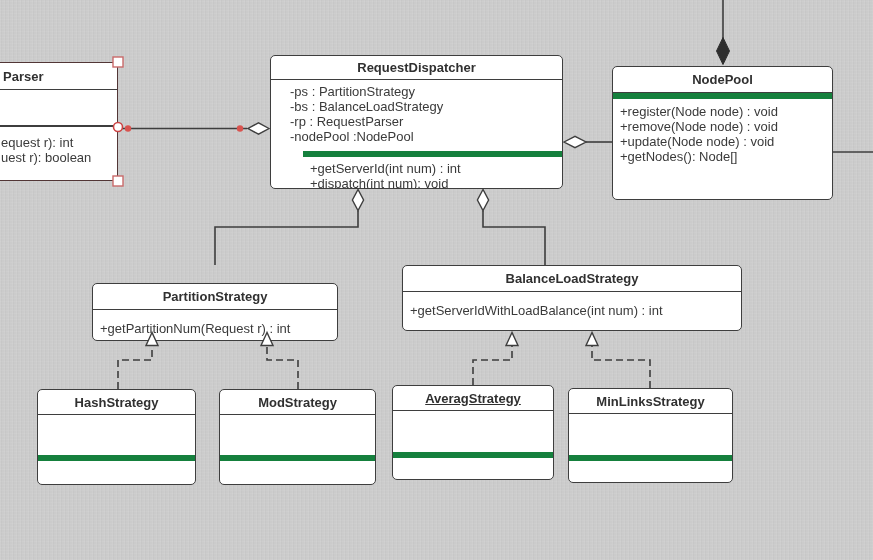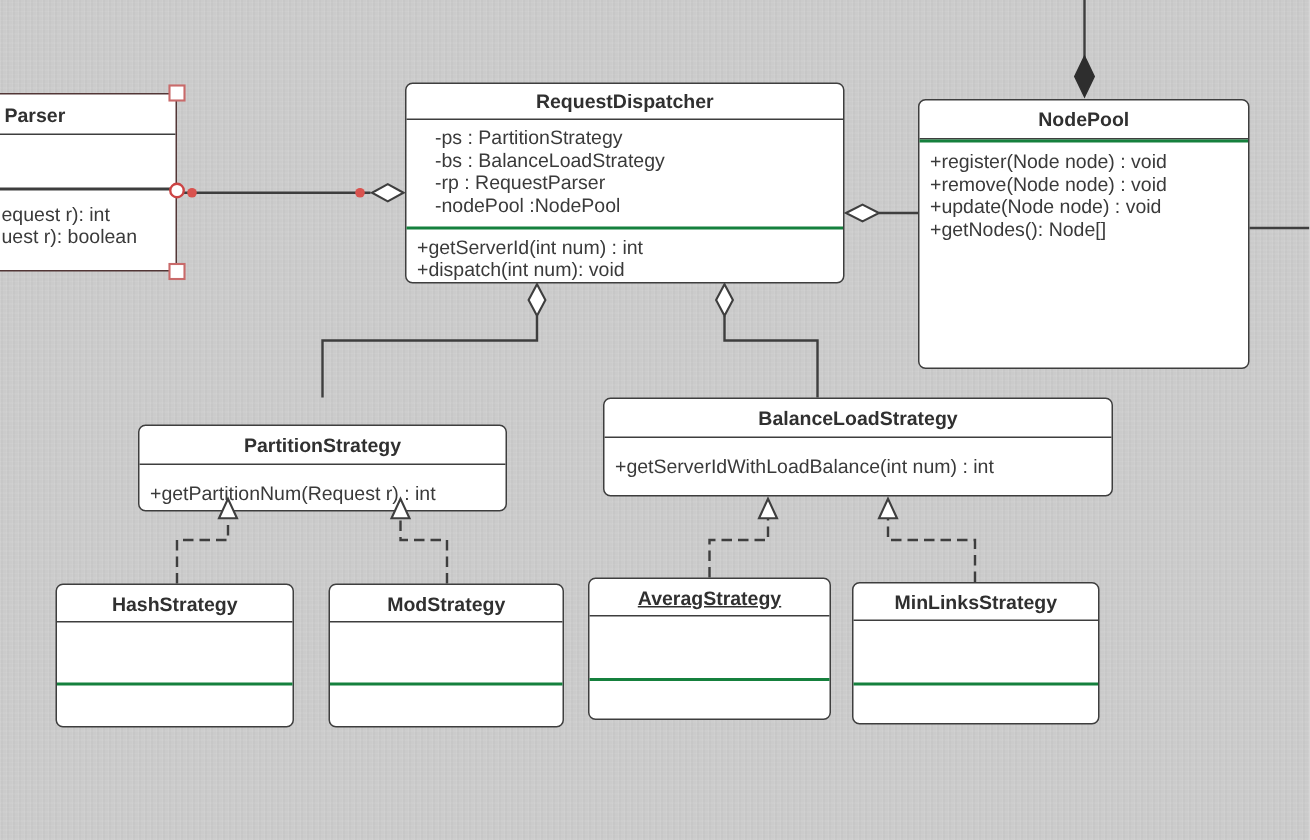--- a/index.html
+++ b/index.html
@@ -16,21 +16,21 @@
     border:1.5px solid #3e3e3e; border-radius:5px; z-index:1;
     color:#3a3a3a; font-size:13px;
   }
   .uml-class.selected{ border-color:#523636; }
   .uml-title{
     box-sizing:border-box; font-weight:700; text-align:center; color:#303030;
     border-bottom:1px solid #3e3e3e; display:flex; align-items:center; justify-content:center;
   }
   .uml-title.left{ justify-content:flex-start; }
   .uml-section{ box-sizing:border-box; overflow:hidden; }
-  .uml-section.topline{ border-top:2px solid #15803d; }
+  .uml-section.topline{ border-top:6px solid #15803d; }
   .uml-section.thickline{ border-top:2px solid #3e3e3e; }
   .uml-line{ line-height:15px; padding-left:7px; white-space:nowrap; }
   .wires{ position:absolute; left:0; top:0; z-index:2; }
   .wire{ stroke:#3e3e3e; stroke-width:1.6; fill:none; }
   .wire.dashed{ stroke-dasharray:7 4; }
   .diamond-hollow{ stroke:#3e3e3e; stroke-width:1.4; fill:#ffffff; }
   .diamond-filled{ stroke:#2e2e2e; stroke-width:1; fill:#2e2e2e; }
   .tri-hollow{ stroke:#3e3e3e; stroke-width:1.4; fill:#ffffff; }
   .handle-sq{ fill:#ffffff; stroke:#c96a6a; stroke-width:1.4; }
   .handle-circ{ fill:#ffffff; stroke:#c44; stroke-width:1.6; }
@@ -51,27 +51,27 @@
   </div>
 
   <div class="uml-class" style="left:270px; top:55px; width:293px; height:134px;">
     <div class="uml-title" style="height:24px;">RequestDispatcher</div>
     <div class="uml-section" style="height:71px; padding-top:4px;padding-left:12px;">
       <div class="uml-line">-ps : PartitionStrategy</div>
       <div class="uml-line">-bs : BalanceLoadStrategy</div>
       <div class="uml-line">-rp : RequestParser</div>
       <div class="uml-line">-nodePool :NodePool</div>
     </div>
-    <div class="uml-section topline" style="height:37px; padding-top:4px;">
+    <div class="uml-section topline" style="height:37px; padding-top:4px;margin-left:32px;">
       <div class="uml-line">+getServerId(int num) : int</div>
       <div class="uml-line">+dispatch(int num): void</div>
     </div>
   </div>
 
-  <div class="uml-class" style="left:612px; top:66px; width:221px; height:180px;">
+  <div class="uml-class" style="left:612px; top:66px; width:221px; height:134px;">
     <div class="uml-title" style="height:26px;">NodePool</div>
     <div class="uml-section topline" style="height:79px; padding-top:5px;">
       <div class="uml-line">+register(Node node) : void</div>
       <div class="uml-line">+remove(Node node) : void</div>
       <div class="uml-line">+update(Node node) : void</div>
       <div class="uml-line">+getNodes(): Node[]</div>
     </div>
   </div>
 
   <div class="uml-class" style="left:92px; top:283px; width:246px; height:58px;">

